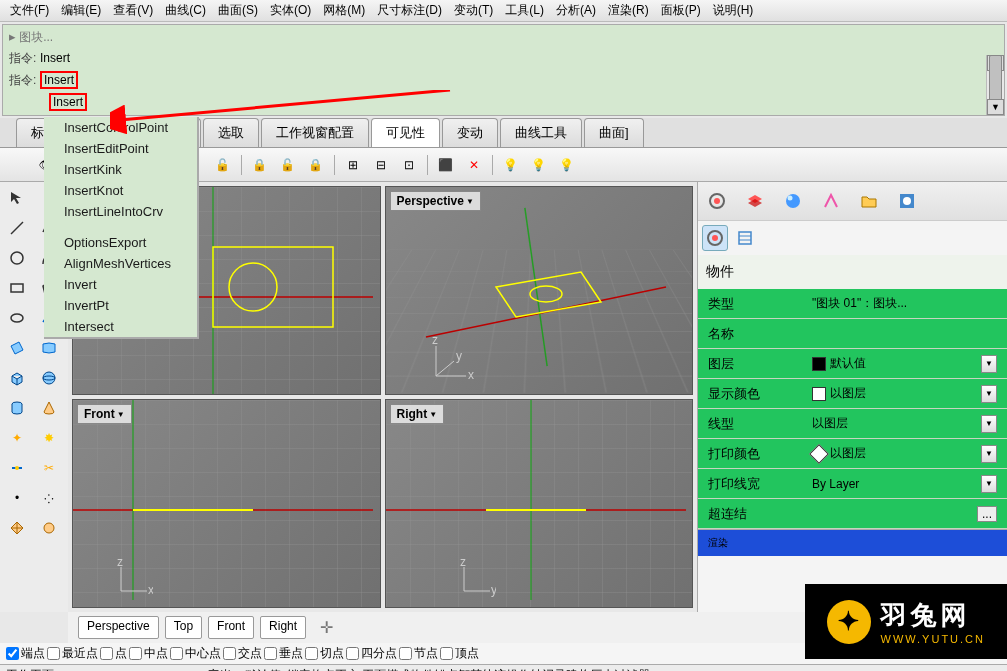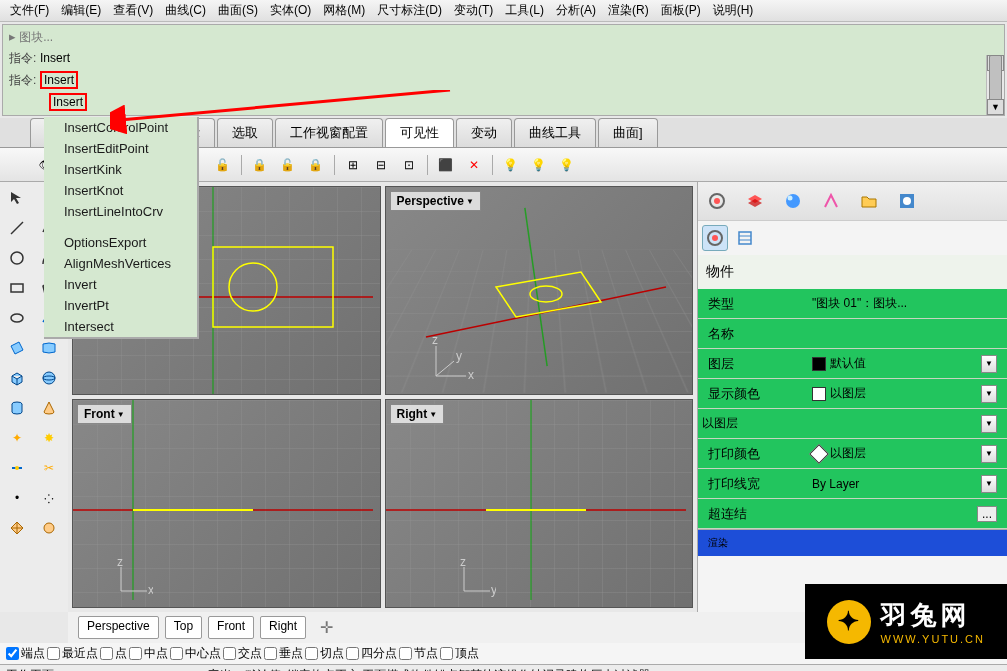--- a/index.html
+++ b/index.html
@@ -6,21 +6,21 @@
 body{background:#e8e8e8;width:1007px;height:671px;overflow:hidden;position:relative}
 .menubar{background:linear-gradient(#f5f5f5,#e0e0e0);height:22px;display:flex;align-items:center;padding:0 4px;border-bottom:1px solid #bbb}
 .menubar span{padding:4px 6px;cursor:default}
 .cmdarea{background:#d5e8d0;border:1px solid #aaa;margin:2px;padding:2px}
 .cmdline{padding:2px 4px;font-size:13px;position:relative}
 .cmdbox{border:2px solid red;padding:0 2px;display:inline-block}
 .arrow{position:absolute;left:110px;top:90px;z-index:100;pointer-events:none}
 .autocomplete{position:absolute;left:44px;top:117px;background:#d5e8d0;border-right:2px solid #aaa;border-bottom:2px solid #aaa;z-index:50;min-width:155px}
 .autocomplete div{padding:3px 20px;font-size:13px;color:#1a1a1a}
 .autocomplete .sep{height:10px}
-.tabbar{display:flex;background:#e0e0e0;border-bottom:1px solid #999;margin-top:2px;padding-left:30px}
+.tabbar{display:flex;background:#e0e0e0;border-bottom:1px solid #999;margin-top:2px;padding-left:16px}
 .tab{padding:5px 14px;border:1px solid #999;border-bottom:none;background:linear-gradient(#f0f0f0,#dcdcdc);margin-right:2px;border-radius:4px 4px 0 0;font-size:13px}
 .tab.active{background:#fff}
 .toolbar{background:linear-gradient(#f8f8f8,#e4e4e4);padding:4px 34px;border-bottom:1px solid #aaa;display:flex;gap:4px;align-items:center;height:34px}
 .toolbar .btn{width:24px;height:24px;border:1px solid transparent;display:flex;align-items:center;justify-content:center;border-radius:3px}
 .toolbar .sep{width:1px;height:20px;background:#aaa;margin:0 2px}
 .mainrow{display:flex;height:430px}
 .ltoolbar{width:68px;background:#ececec;display:flex;flex-wrap:wrap;padding:2px;gap:2px;align-content:flex-start}
 .ltoolbar .tbtn{width:30px;height:28px;display:flex;align-items:center;justify-content:center;border:1px solid transparent}
 .viewports{flex:1;display:grid;grid-template-columns:1fr 1fr;grid-template-rows:1fr 1fr;gap:4px;padding:4px;background:#e8e8e8}
 .vp{background:linear-gradient(135deg,#888,#707070);border:1px solid #555;position:relative;overflow:hidden}
@@ -393,20 +393,21 @@
         </div>
    <div class="prop-row">
           <div class="prop-label">显示颜色</div>
           <div class="prop-val">
             <span class="sw" style="background:#fff"></span>
             <span>以图层</span>
             <span class="dd">▼</span>
           </div>
         </div>
    <div class="prop-row">
+          <div class="prop-label">线型</div>
           <div class="prop-val">
             <span>以图层</span>
             <span class="dd">▼</span>
           </div>
         </div>
    <div class="prop-row">
           <div class="prop-label">打印颜色</div>
           <div class="prop-val">
             <span class="sw" style="background:#fff;transform:rotate(45deg)"></span>
             <span>以图层</span>

